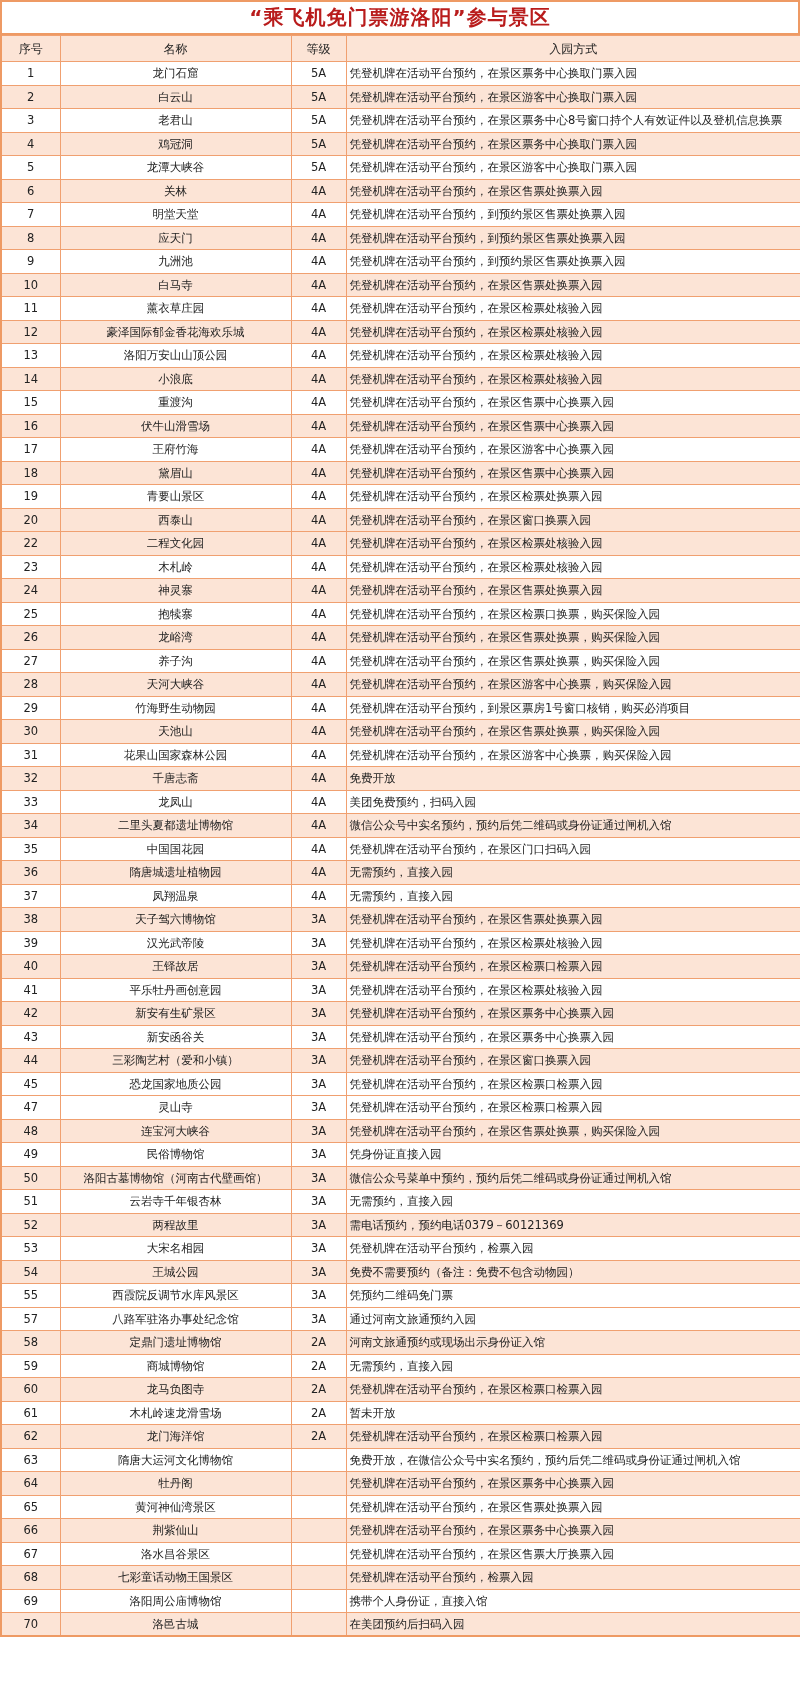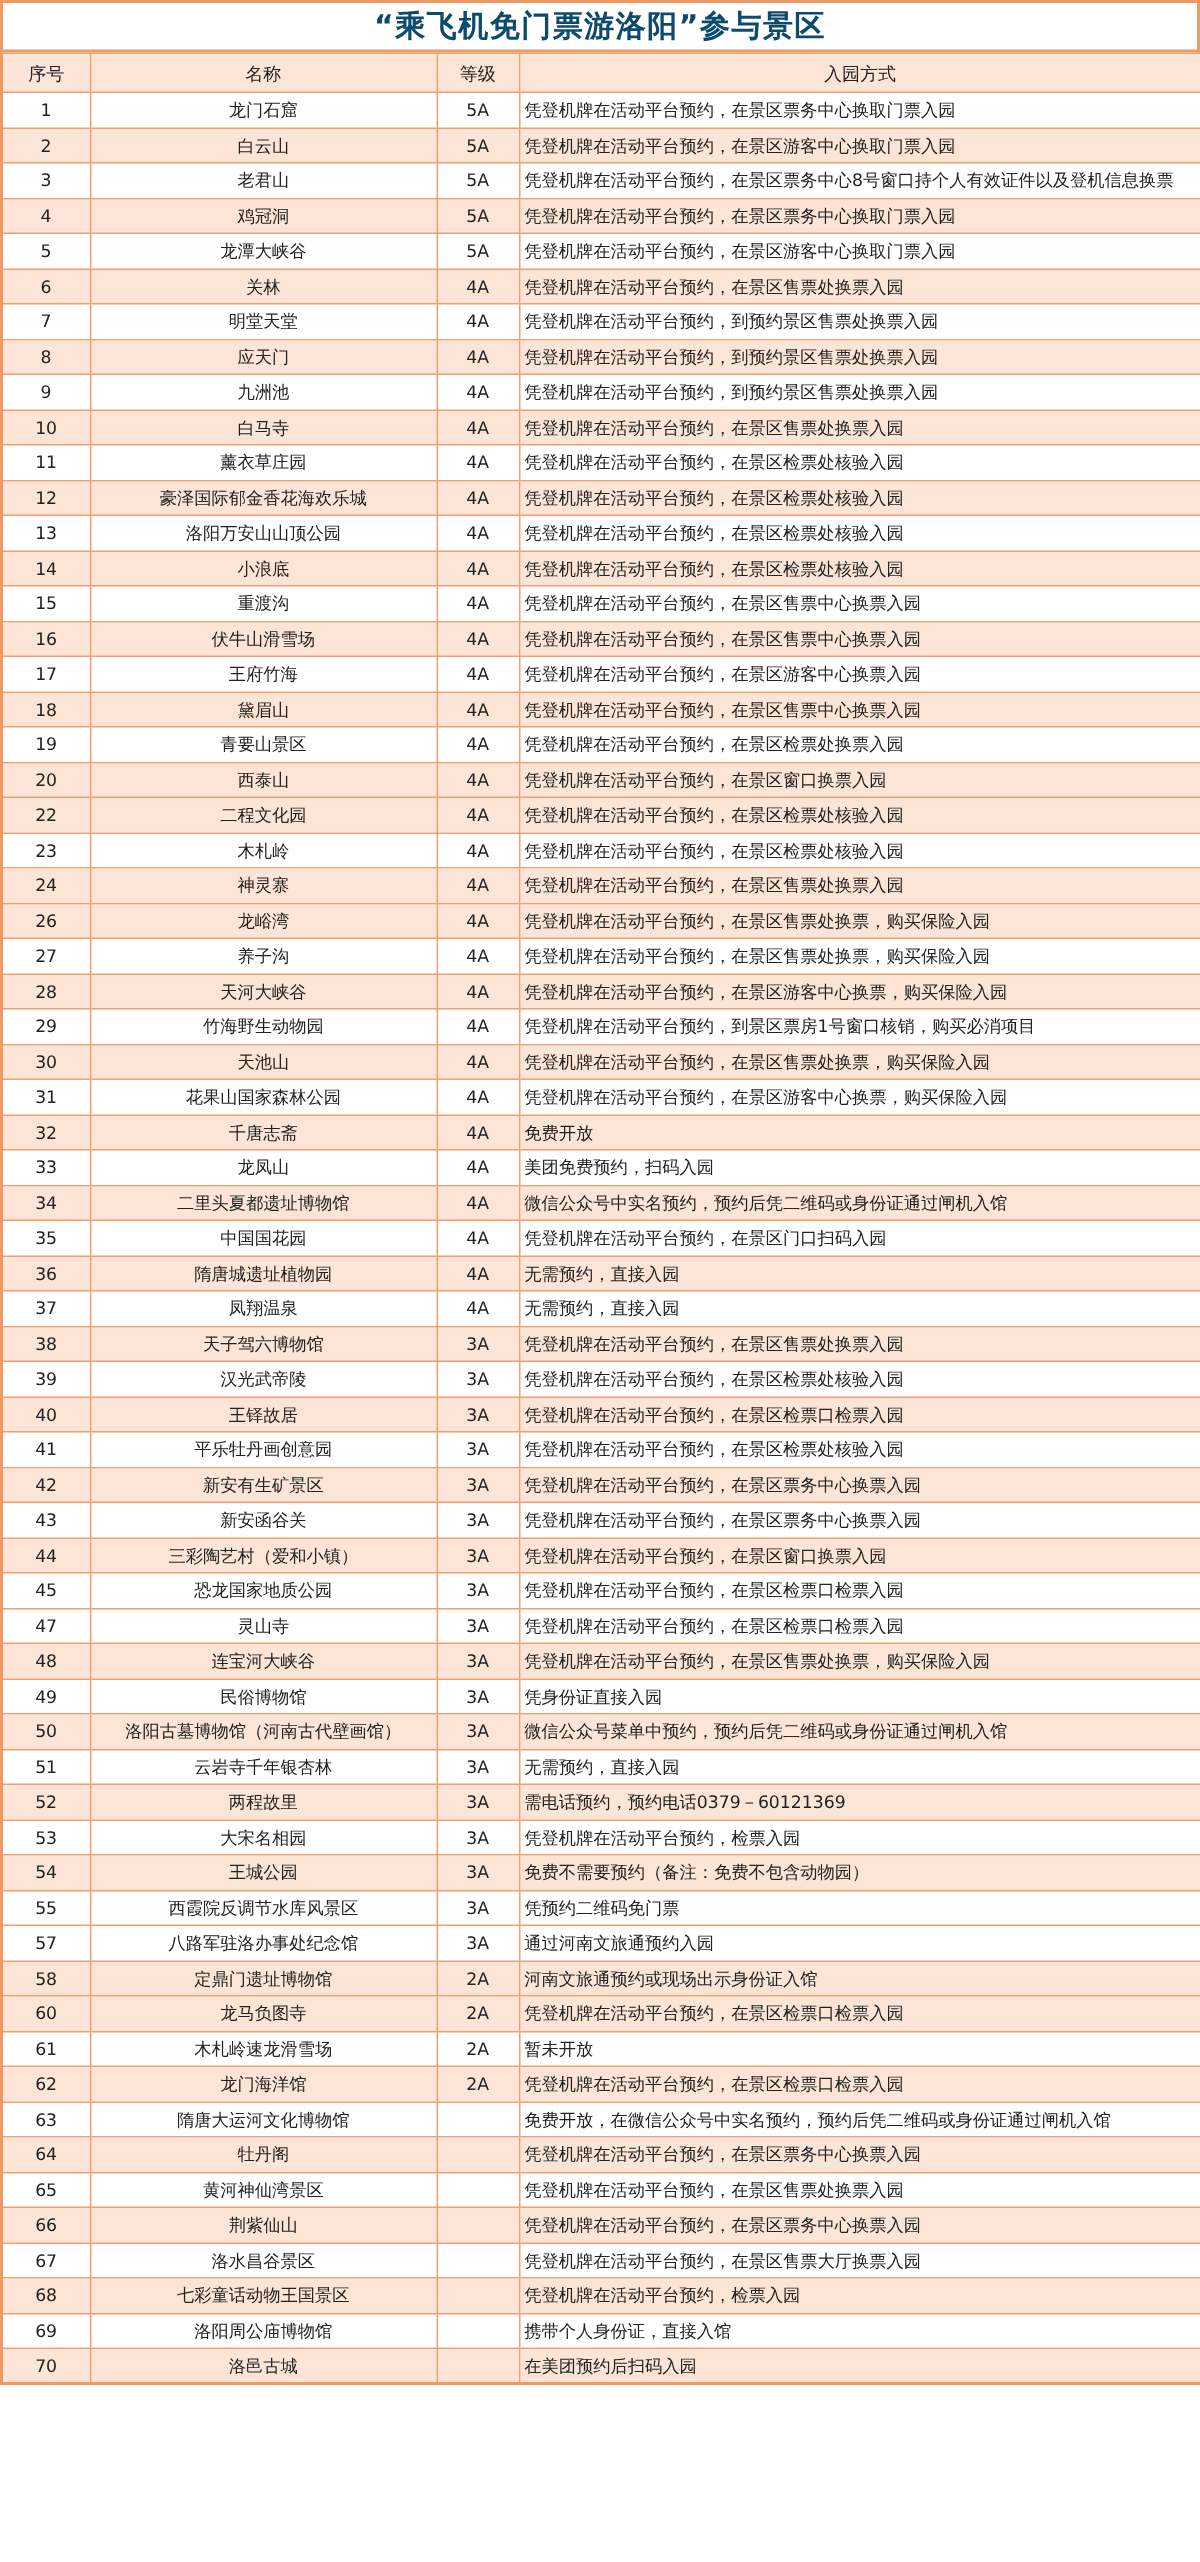--- a/index.html
+++ b/index.html
@@ -2,21 +2,21 @@
 <html><head>
 <meta charset="utf-8">
 <style>
   * { box-sizing: border-box; margin: 0; padding: 0; }
   html, body { width: 800px; height: 1708px; background: #ffffff; overflow: hidden; }
   body { font-family: "DejaVu Sans", "Liberation Sans", sans-serif; color: #222; }
   .sheet { position: absolute; left: 0; top: 0; width: 800px; height: 1708px; }
   .title {
     height: 35px; border: 2px solid #EE9A64; border-bottom: 2px solid #EE9A64;
     display: flex; align-items: center; justify-content: center;
-    color: #0c4a6e; font-weight: bold; font-size: 20px; letter-spacing: 1px;
+    color: #b91c1c; font-weight: bold; font-size: 20px; letter-spacing: 1px;
     background: #ffffff;
   }
   table { border-collapse: collapse; width: 800px; table-layout: fixed; }
   col.c1 { width: 59px; }
   col.c2 { width: 231px; }
   col.c3 { width: 55px; }
   col.c4 { width: 455px; }
   th, td {
     border: 1px solid #F0A070;
     height: 23.5px; font-size: 11.5px; font-weight: normal;
@@ -181,20 +181,26 @@
           <td class="name">木札岭</td>
           <td class="level">4A</td>
           <td class="method">凭登机牌在活动平台预约，在景区检票处核验入园</td>
         </tr>
         <tr class="even">
           <td class="num">24</td>
           <td class="name">神灵寨</td>
           <td class="level">4A</td>
           <td class="method">凭登机牌在活动平台预约，在景区售票处换票入园</td>
         </tr>
+        <tr class="odd">
+          <td class="num">25</td>
+          <td class="name">抱犊寨</td>
+          <td class="level">4A</td>
+          <td class="method">凭登机牌在活动平台预约，在景区检票口换票，购买保险入园</td>
+        </tr>
         <tr class="even">
           <td class="num">26</td>
           <td class="name">龙峪湾</td>
           <td class="level">4A</td>
           <td class="method">凭登机牌在活动平台预约，在景区售票处换票，购买保险入园</td>
         </tr>
         <tr class="odd">
           <td class="num">27</td>
           <td class="name">养子沟</td>
           <td class="level">4A</td>
@@ -366,20 +372,26 @@
           <td class="num">57</td>
           <td class="name">八路军驻洛办事处纪念馆</td>
           <td class="level">3A</td>
           <td class="method">通过河南文旅通预约入园</td>
         </tr>
         <tr class="even">
           <td class="num">58</td>
           <td class="name">定鼎门遗址博物馆</td>
           <td class="level">2A</td>
           <td class="method">河南文旅通预约或现场出示身份证入馆</td>
+        </tr>
+        <tr class="odd">
+          <td class="num">59</td>
+          <td class="name">商城博物馆</td>
+          <td class="level">2A</td>
+          <td class="method">无需预约，直接入园</td>
         </tr>
         <tr class="even">
           <td class="num">60</td>
           <td class="name">龙马负图寺</td>
           <td class="level">2A</td>
           <td class="method">凭登机牌在活动平台预约，在景区检票口检票入园</td>
         </tr>
         <tr class="odd">
           <td class="num">61</td>
           <td class="name">木札岭速龙滑雪场</td>

